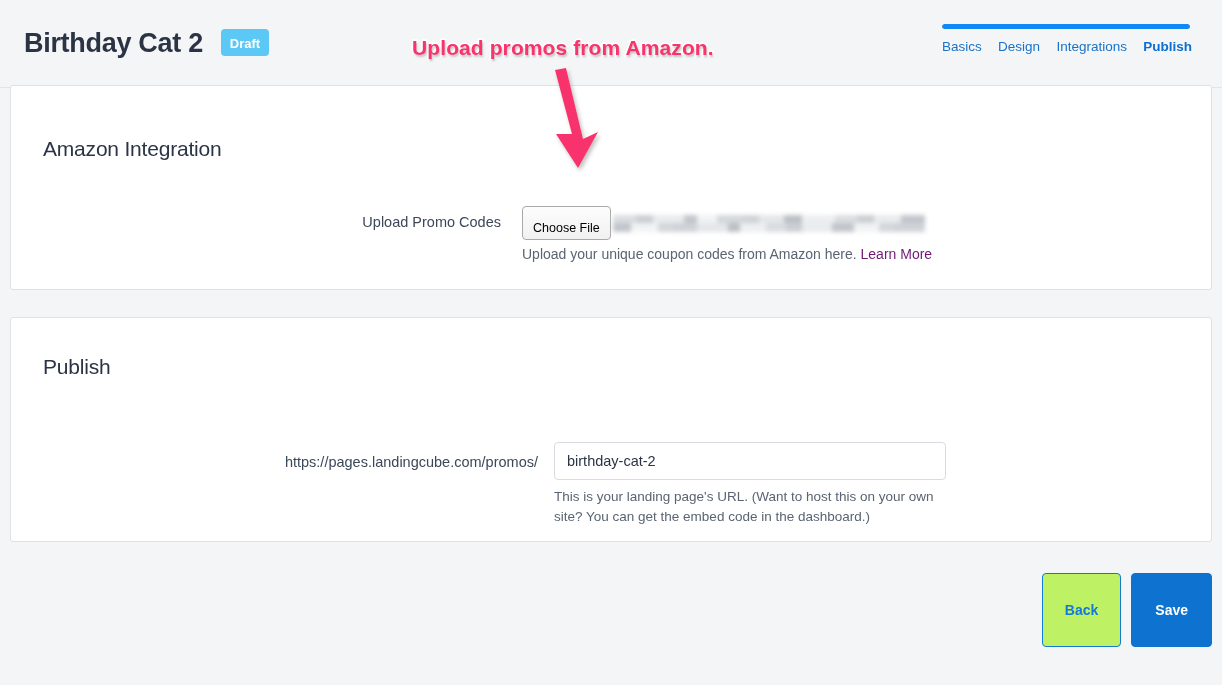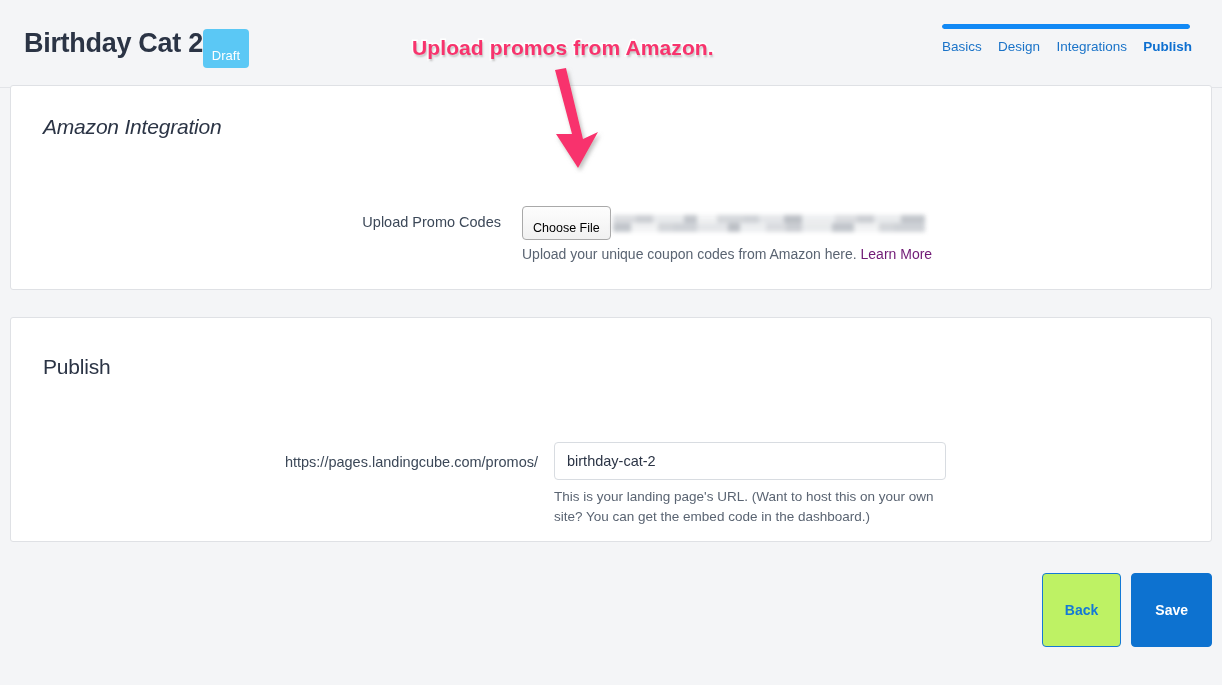--- a/index.html
+++ b/index.html
@@ -35,26 +35,26 @@
     align-items: flex-start;
   }
   .page-title {
     font-size: 27px;
     font-weight: bold;
     color: #2b3445;
     letter-spacing: -0.3px;
     line-height: 32px;
   }
   .draft-badge {
-    margin-left: 0;
+    margin-left: 18px;
     background: #5bc8f5;
     color: #ffffff;
     font-size: 13px;
-    font-weight: normal;
-    padding: 20px 9px 5px 9px;
+    font-weight: bold;
+    padding: 8px 9px 5px 9px;
     border-radius: 4px;
     line-height: 14px;
     position: relative;
     top: 2px;
   }
 
   
   .nav-wrap {
     position: absolute;
     right: 30px;
@@ -105,21 +105,21 @@
   #card-publish { top: 317px; height: 225px; }
 
   .card-heading {
     position: absolute;
     left: 32px;
     font-size: 21px;
     color: #2b3445;
     font-weight: normal;
     letter-spacing: -0.2px;
   }
-  #card-amazon .card-heading { top: 29px; font-style: italic; }
+  #card-amazon .card-heading { top: 51px; }
   #card-publish .card-heading { top: 37px; }
 
   
   .form-row {
     position: absolute;
     display: flex;
     align-items: flex-start;
     margin-top: 40px;
   }
   .field-label {

